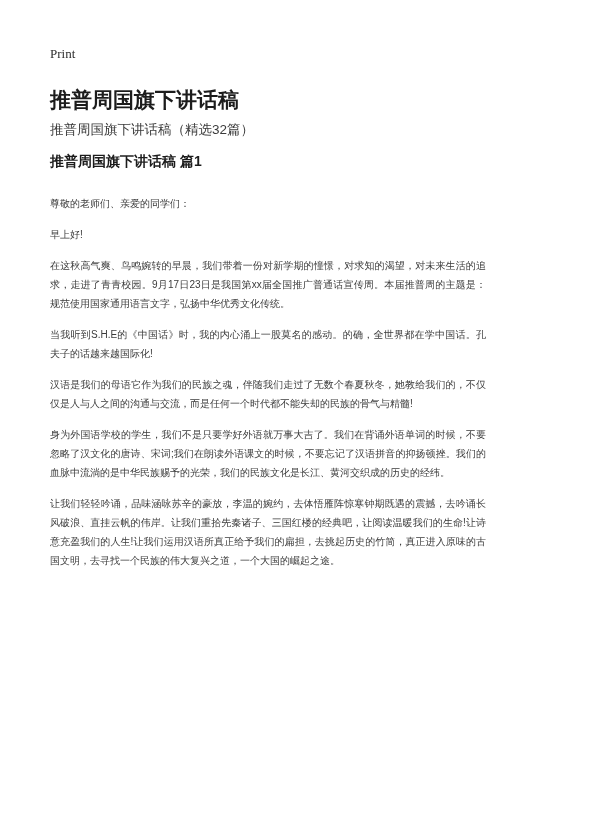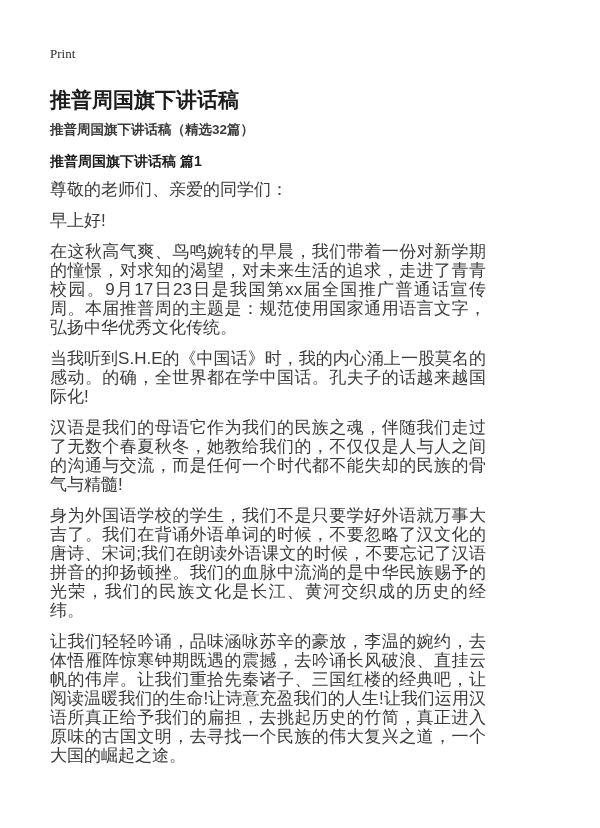--- a/index.html
+++ b/index.html
@@ -32,31 +32,30 @@
     font-size: 21px;
     font-weight: bold;
     line-height: 24px;
     color: #1c1c1c;
     margin: 0 0 8px 0;
   }
   .doc-subtitle {
     font-size: 13.5px;
     line-height: 19px;
     margin: 0 0 13px 0;
-    font-weight: bold;
   }
   .section-heading {
     font-size: 14px;
     font-weight: bold;
     line-height: 19px;
     color: #1c1c1c;
-    margin: 0 0 9px 0;
+    margin: 0 0 23px 0;
   }
   .para {
-    font-size: 17px;
+    font-size: 10px;
     line-height: 19px;
     margin: 0 0 12px 0;
     text-align: justify;
     text-justify: inter-ideograph;
   }
 </style>
 </head>
 <body>
 
 <div class="page">

